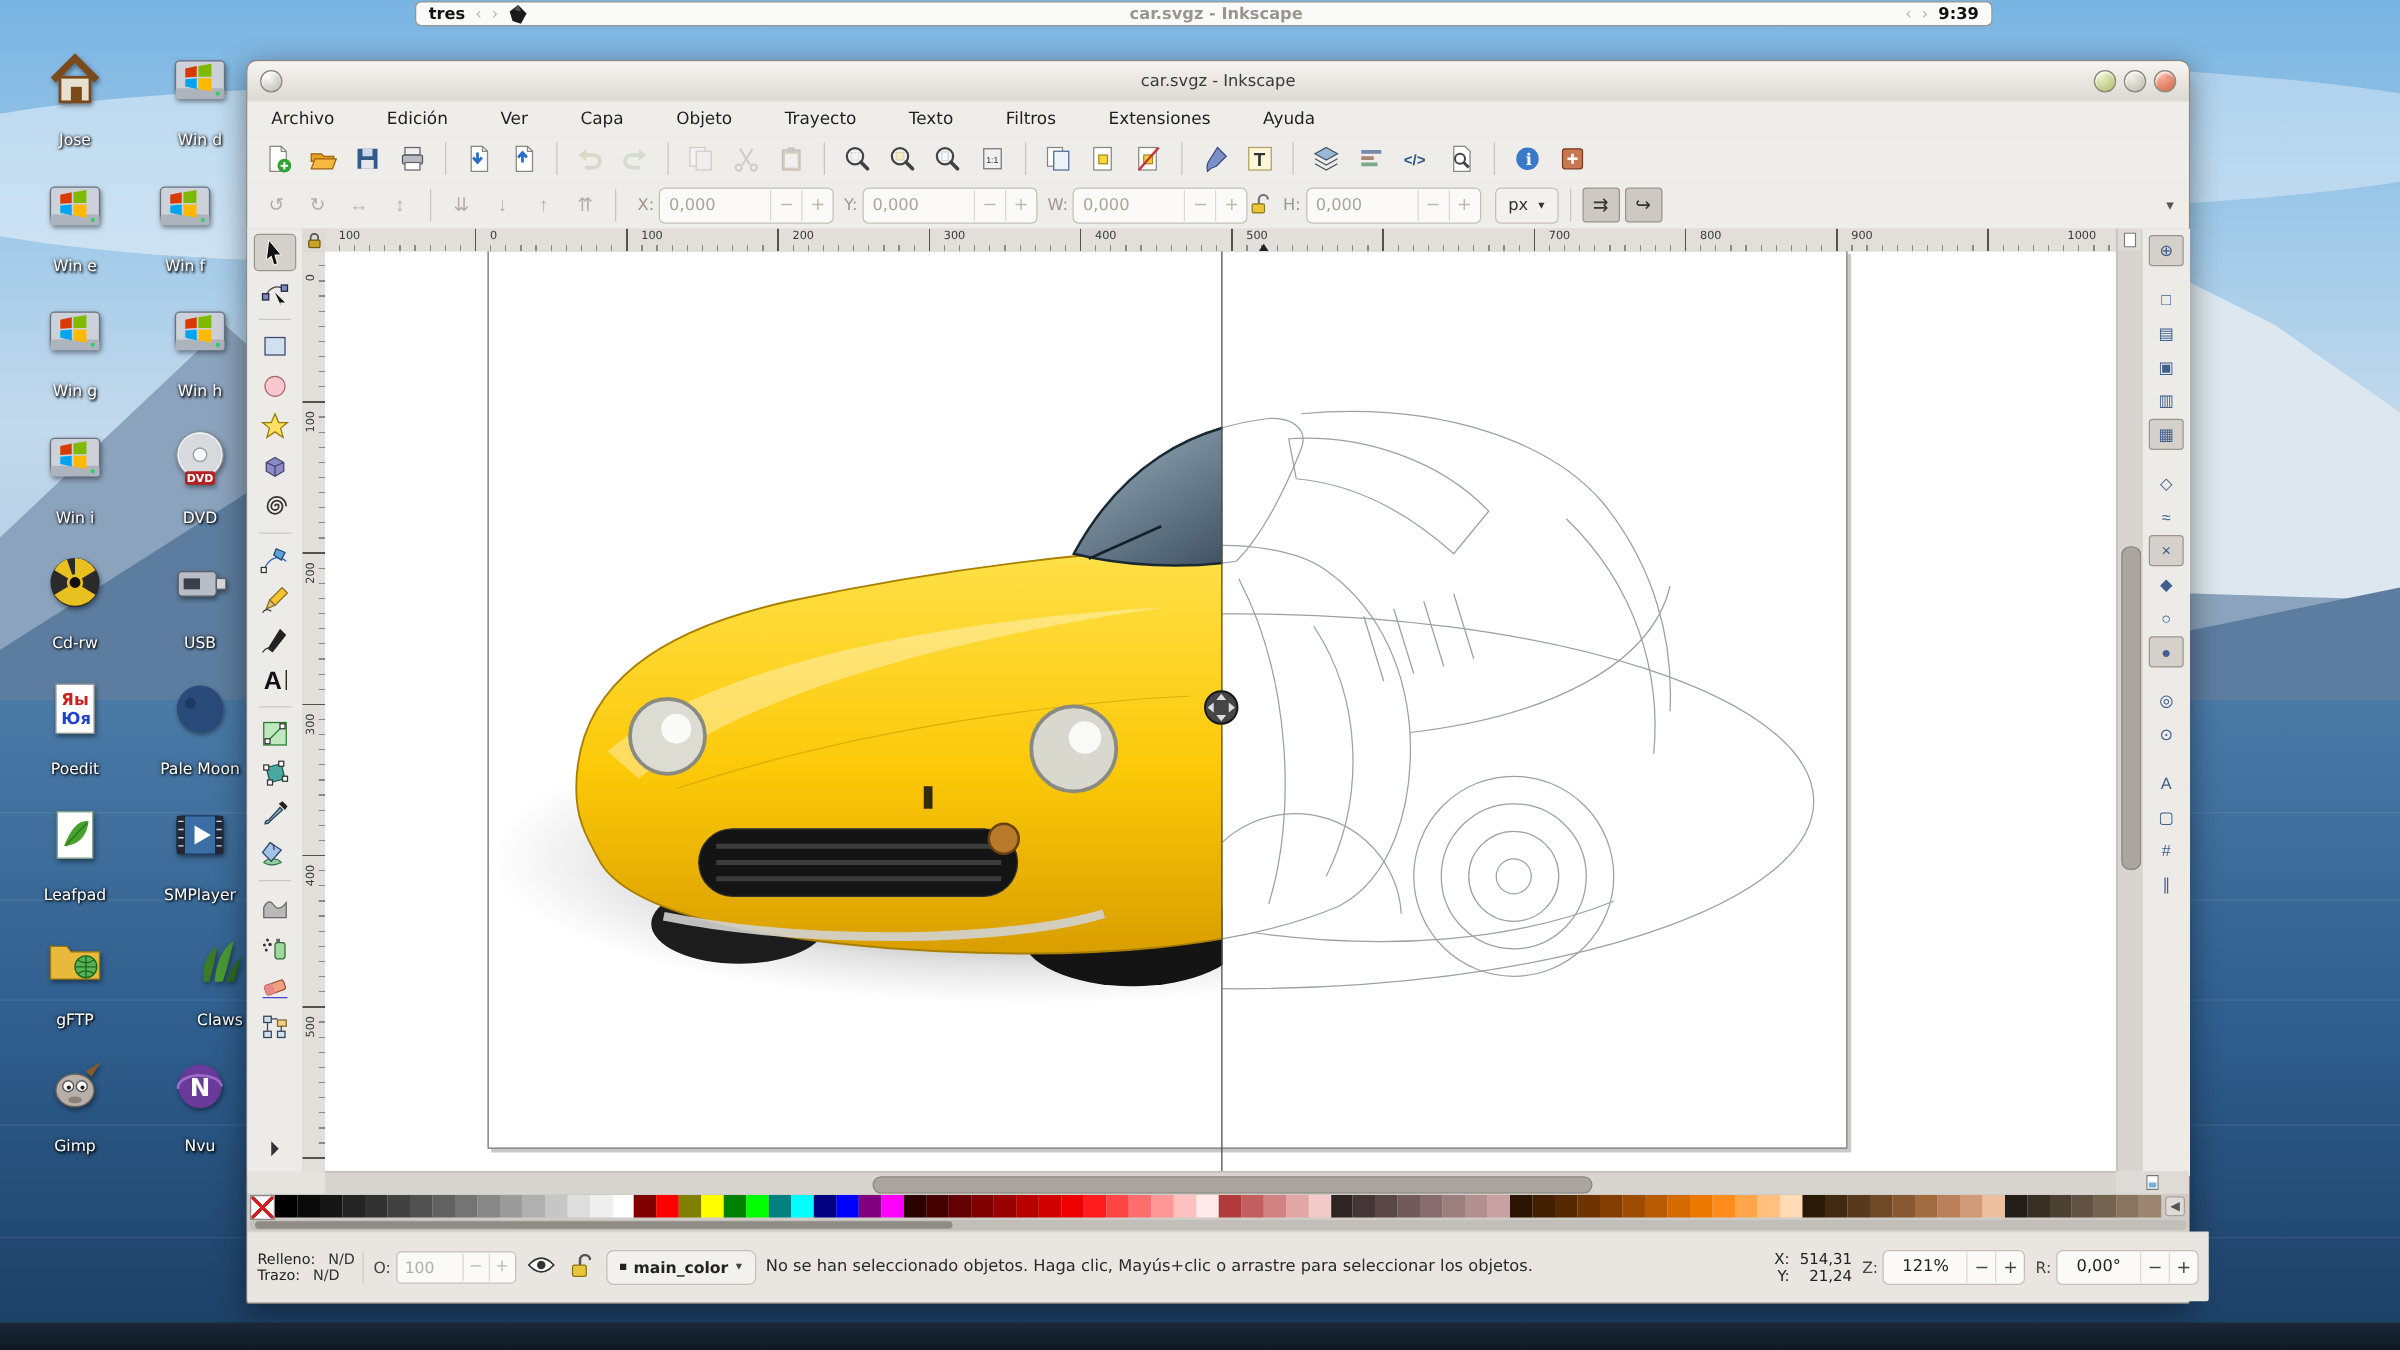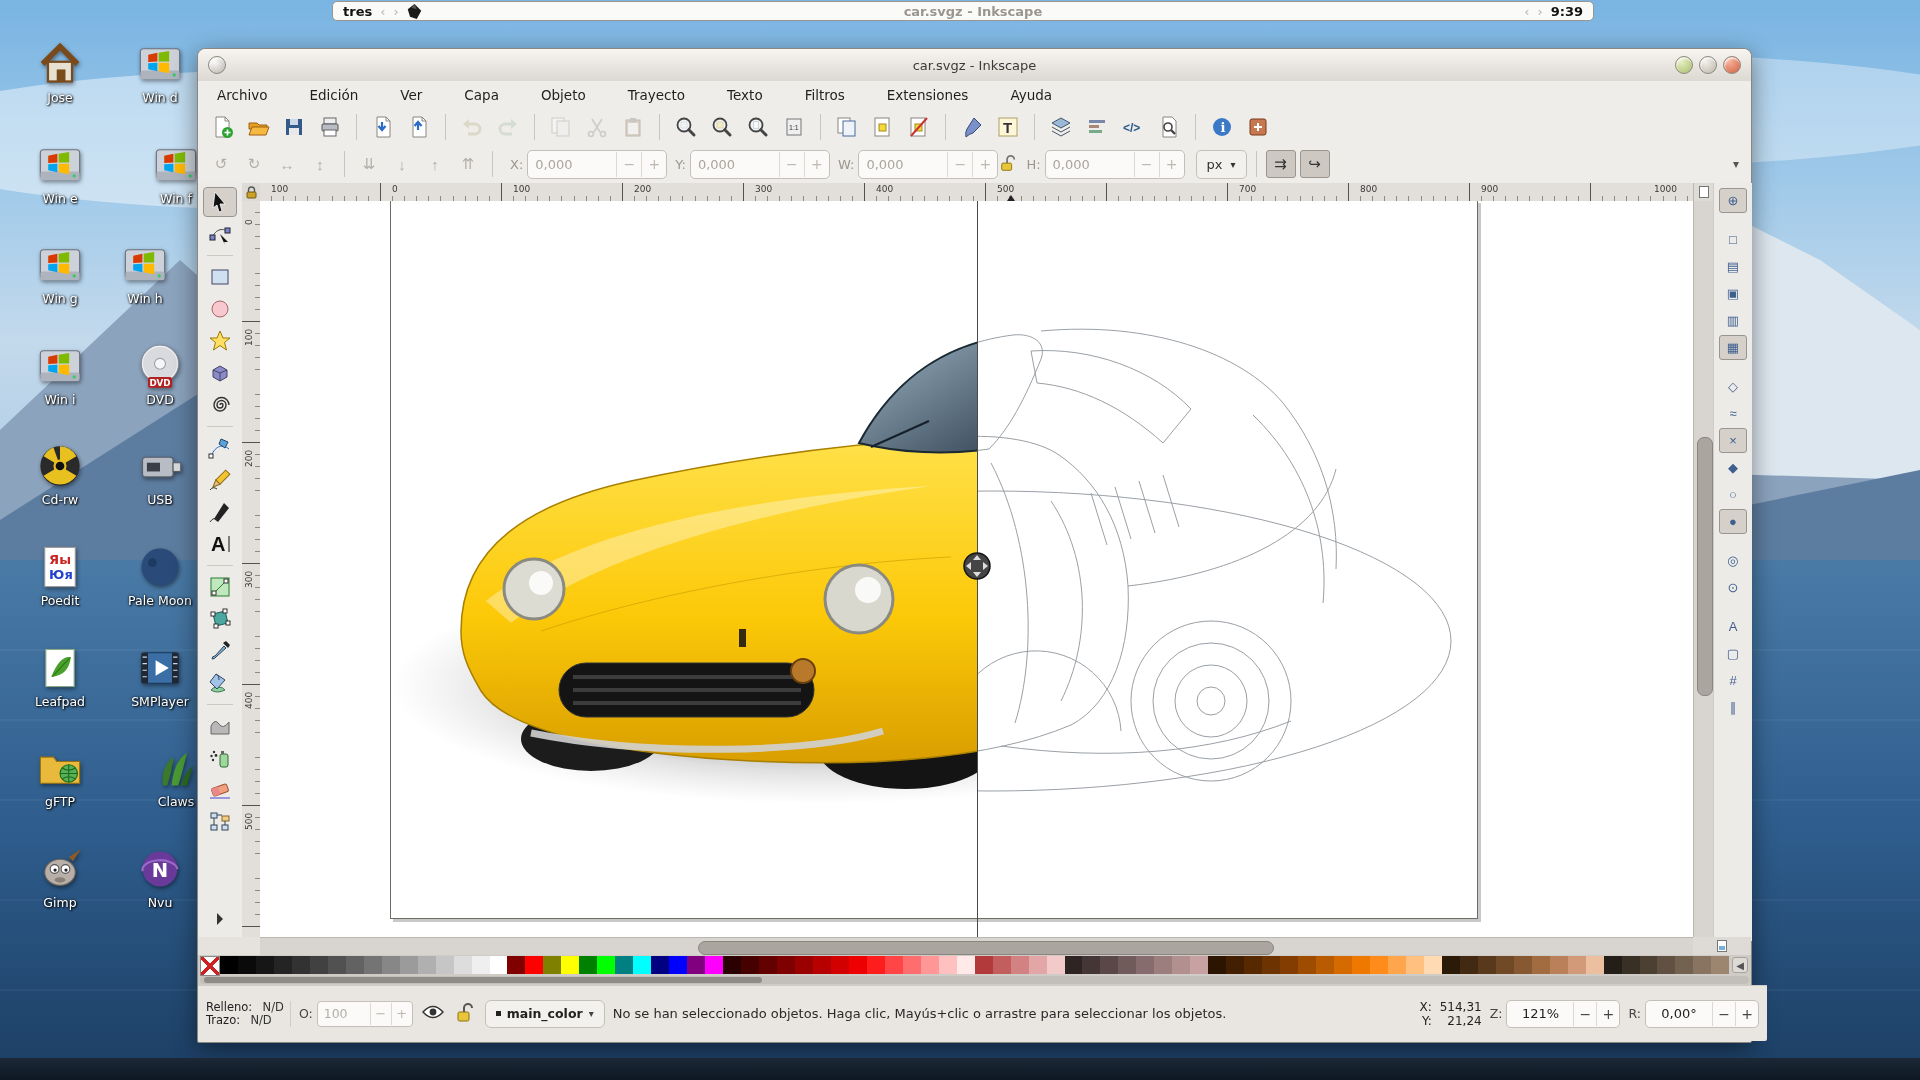--- a/index.html
+++ b/index.html
@@ -4,21 +4,21 @@
 <style>
   html,body{margin:0;padding:0;background:#000;}
   .screen{position:relative;width:1920px;height:1080px;overflow:hidden;
           font-family:"DejaVu Sans",sans-serif;color:#222;}
   
   .wallpaper{position:absolute;inset:0;}
   
   .dicon{position:absolute;width:88px;text-align:center;}
   .dicon .ic{width:48px;height:48px;margin:0 auto;}
   .dicon .ic svg{width:48px;height:48px;filter:drop-shadow(1px 2px 2px rgba(0,0,0,.45));}
-  .dicon .lbl{margin-top:2px;font-size:12.5px;color:#fff;
+  .dicon .lbl{margin-top:16px;font-size:12.5px;color:#fff;
               text-shadow:1px 1px 2px #000, 0 0 3px #000;}
   
   .window{position:absolute;left:197px;top:48px;width:1553px;height:993px;
           background:#e9e6e1;border:1px solid #8b8780;border-radius:8px 8px 2px 2px;
           box-shadow:0 6px 24px rgba(0,0,0,.45);}
   .titlebar{position:absolute;left:0;top:0;right:0;height:32px;
             background:linear-gradient(#f7f5f1,#dcd8d2);
             border-bottom:1px solid #bdb9b2;border-radius:8px 8px 0 0;
             display:flex;align-items:center;}
   .wbtn{width:16px;height:16px;border-radius:50%;border:1px solid #8d897f;
@@ -225,21 +225,21 @@
             <circle cx="35" cy="32" r="1.5" fill="#3c6"></circle>
             <g transform="translate(10,10) scale(0.6)">
               <path d="M2 6 L16 3 V16 L2 17 Z" fill="#d83b01"></path>
               <path d="M18 3 L34 0 V16 L18 16 Z" fill="#7fba00"></path>
               <path d="M2 19 L16 18 V31 L2 28 Z" fill="#00a4ef"></path>
               <path d="M18 18 L34 18 V34 L18 31 Z" fill="#ffb900"></path>
             </g>
           </svg></div>
         <div class="lbl">Win e</div>
       </div>
-      <div class="dicon" style="left: 132px; top: 140.6px;">
+      <div class="dicon" style="left: 104px; top: 140.6px;">
         <div class="ic"><svg viewBox="0 0 44 44">
             <rect x="4" y="8" width="36" height="26" rx="3" fill="#cdd2da" stroke="#6a7280"></rect>
             <rect x="4" y="28" width="36" height="8" rx="2" fill="#aeb4be"></rect>
             <circle cx="35" cy="32" r="1.5" fill="#3c6"></circle>
             <g transform="translate(10,10) scale(0.6)">
               <path d="M2 6 L16 3 V16 L2 17 Z" fill="#d83b01"></path>
               <path d="M18 3 L34 0 V16 L18 16 Z" fill="#7fba00"></path>
               <path d="M2 19 L16 18 V31 L2 28 Z" fill="#00a4ef"></path>
               <path d="M18 18 L34 18 V34 L18 31 Z" fill="#ffb900"></path>
             </g>
@@ -253,21 +253,21 @@
             <circle cx="35" cy="32" r="1.5" fill="#3c6"></circle>
             <g transform="translate(10,10) scale(0.6)">
               <path d="M2 6 L16 3 V16 L2 17 Z" fill="#d83b01"></path>
               <path d="M18 3 L34 0 V16 L18 16 Z" fill="#7fba00"></path>
               <path d="M2 19 L16 18 V31 L2 28 Z" fill="#00a4ef"></path>
               <path d="M18 18 L34 18 V34 L18 31 Z" fill="#ffb900"></path>
             </g>
           </svg></div>
         <div class="lbl">Win g</div>
       </div>
-      <div class="dicon" style="left: 101px; top: 241.2px;">
+      <div class="dicon" style="left: 116px; top: 241.2px;">
         <div class="ic"><svg viewBox="0 0 44 44">
             <rect x="4" y="8" width="36" height="26" rx="3" fill="#cdd2da" stroke="#6a7280"></rect>
             <rect x="4" y="28" width="36" height="8" rx="2" fill="#aeb4be"></rect>
             <circle cx="35" cy="32" r="1.5" fill="#3c6"></circle>
             <g transform="translate(10,10) scale(0.6)">
               <path d="M2 6 L16 3 V16 L2 17 Z" fill="#d83b01"></path>
               <path d="M18 3 L34 0 V16 L18 16 Z" fill="#7fba00"></path>
               <path d="M2 19 L16 18 V31 L2 28 Z" fill="#00a4ef"></path>
               <path d="M18 18 L34 18 V34 L18 31 Z" fill="#ffb900"></path>
             </g>

